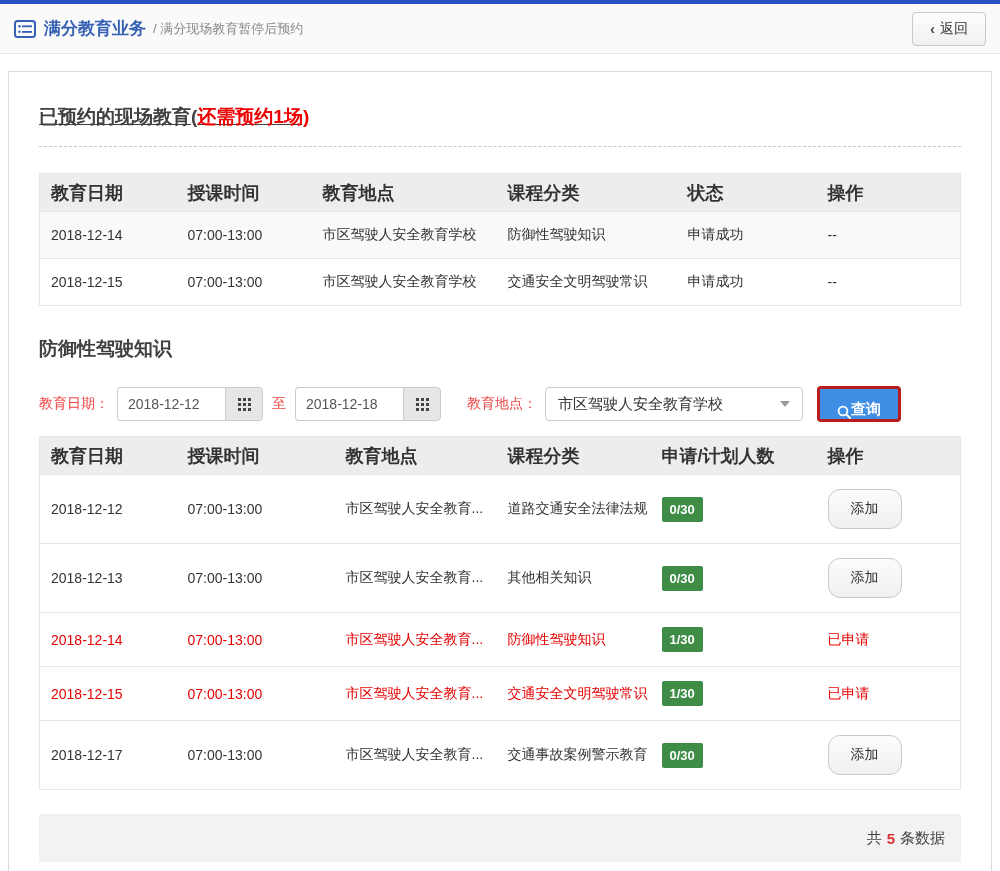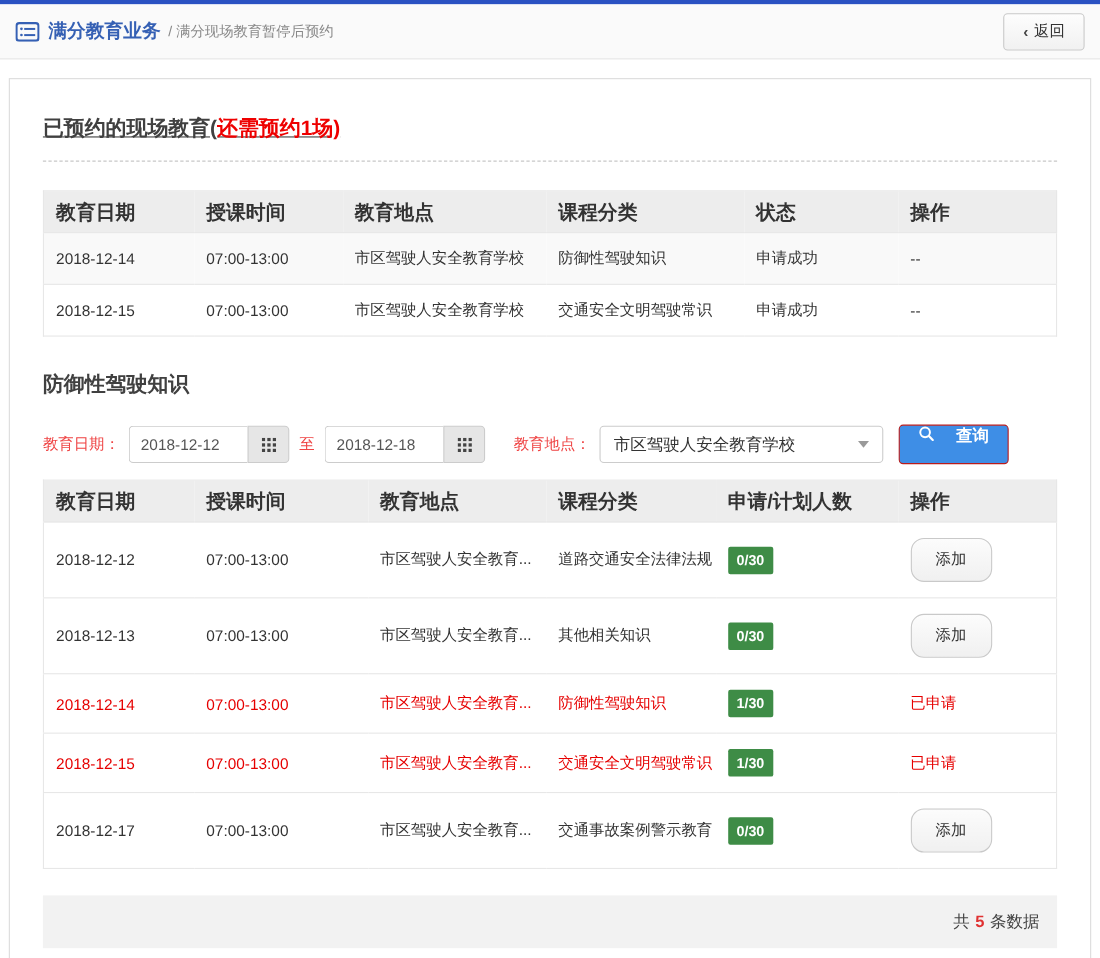--- a/index.html
+++ b/index.html
@@ -42,23 +42,23 @@
                   font-family:"Liberation Sans","DejaVu Sans",sans-serif; outline:none; }
   .iaddon { width:38px; height:34px; background:#e6e6e6; border:1px solid #ccc; border-radius:0 4px 4px 0;
             display:flex; align-items:center; justify-content:center; cursor:pointer; }
   .to-label { margin:0 9px; font-size:14px; }
   .place-label { margin-left:26px; }
   .select { width:258px; height:34px; border:1px solid #ccc; border-radius:4px; margin-left:8px;
             display:flex; align-items:center; justify-content:space-between; padding:0 12px;
             font-size:15px; color:#333; cursor:pointer; background:#fff; }
   .caret { width:0; height:0; border-left:5px solid transparent; border-right:5px solid transparent;
            border-top:6px solid #9a9a9a; }
-  .search-btn { margin-left:14px; height:36px; padding:0 17px; background:#3e8ee6; border:1px solid #b91c1c;
+  .search-btn { margin-left:14px; height:36px; padding:0 17px; background:#3e8ee6; border:3px solid #b91c1c;
                 border-radius:4px; color:#fff; font-size:15px; font-weight:bold; display:inline-flex;
-                align-items:flex-start; gap:20px; cursor:pointer; }
+                align-items:flex-end; gap:0; cursor:pointer; }
 
   .badge { display:inline-block; background:#3e8c46; color:#fff; font-weight:bold; font-size:13px;
            padding:5px 8px; border-radius:2px; }
   .add-btn { padding:10px 22px; font-size:14px; color:#333; background:linear-gradient(#fcfcfc,#f0f0f0);
              border:1px solid #c9c9c9; border-radius:12px; cursor:pointer; }
   .applied-text { font-size:14px; }
 
   .tfooter { margin-top:24px; height:48px; background:#f2f2f2; display:flex; align-items:center;
              justify-content:flex-end; padding-right:16px; font-size:15px; color:#444; }
   .tfooter .cnt { color:#e03131; font-weight:bold; margin:0 5px; }

